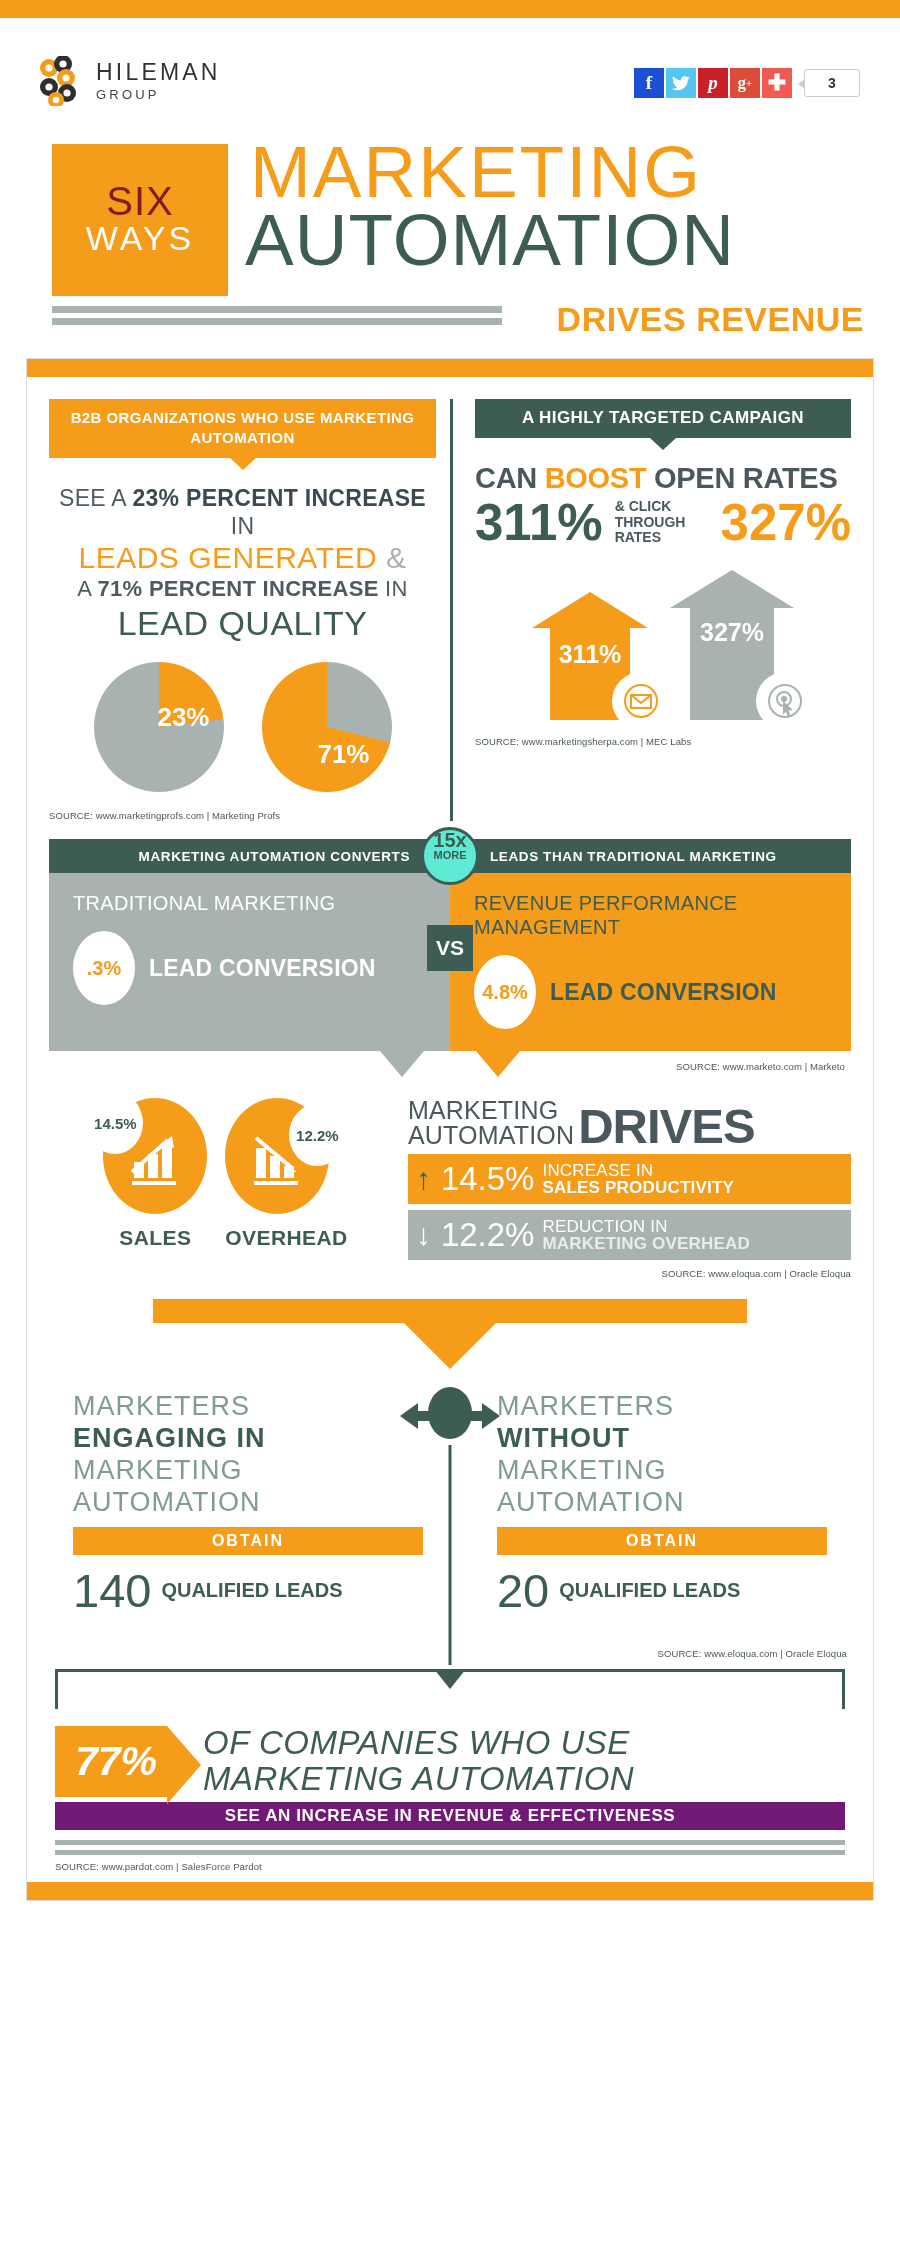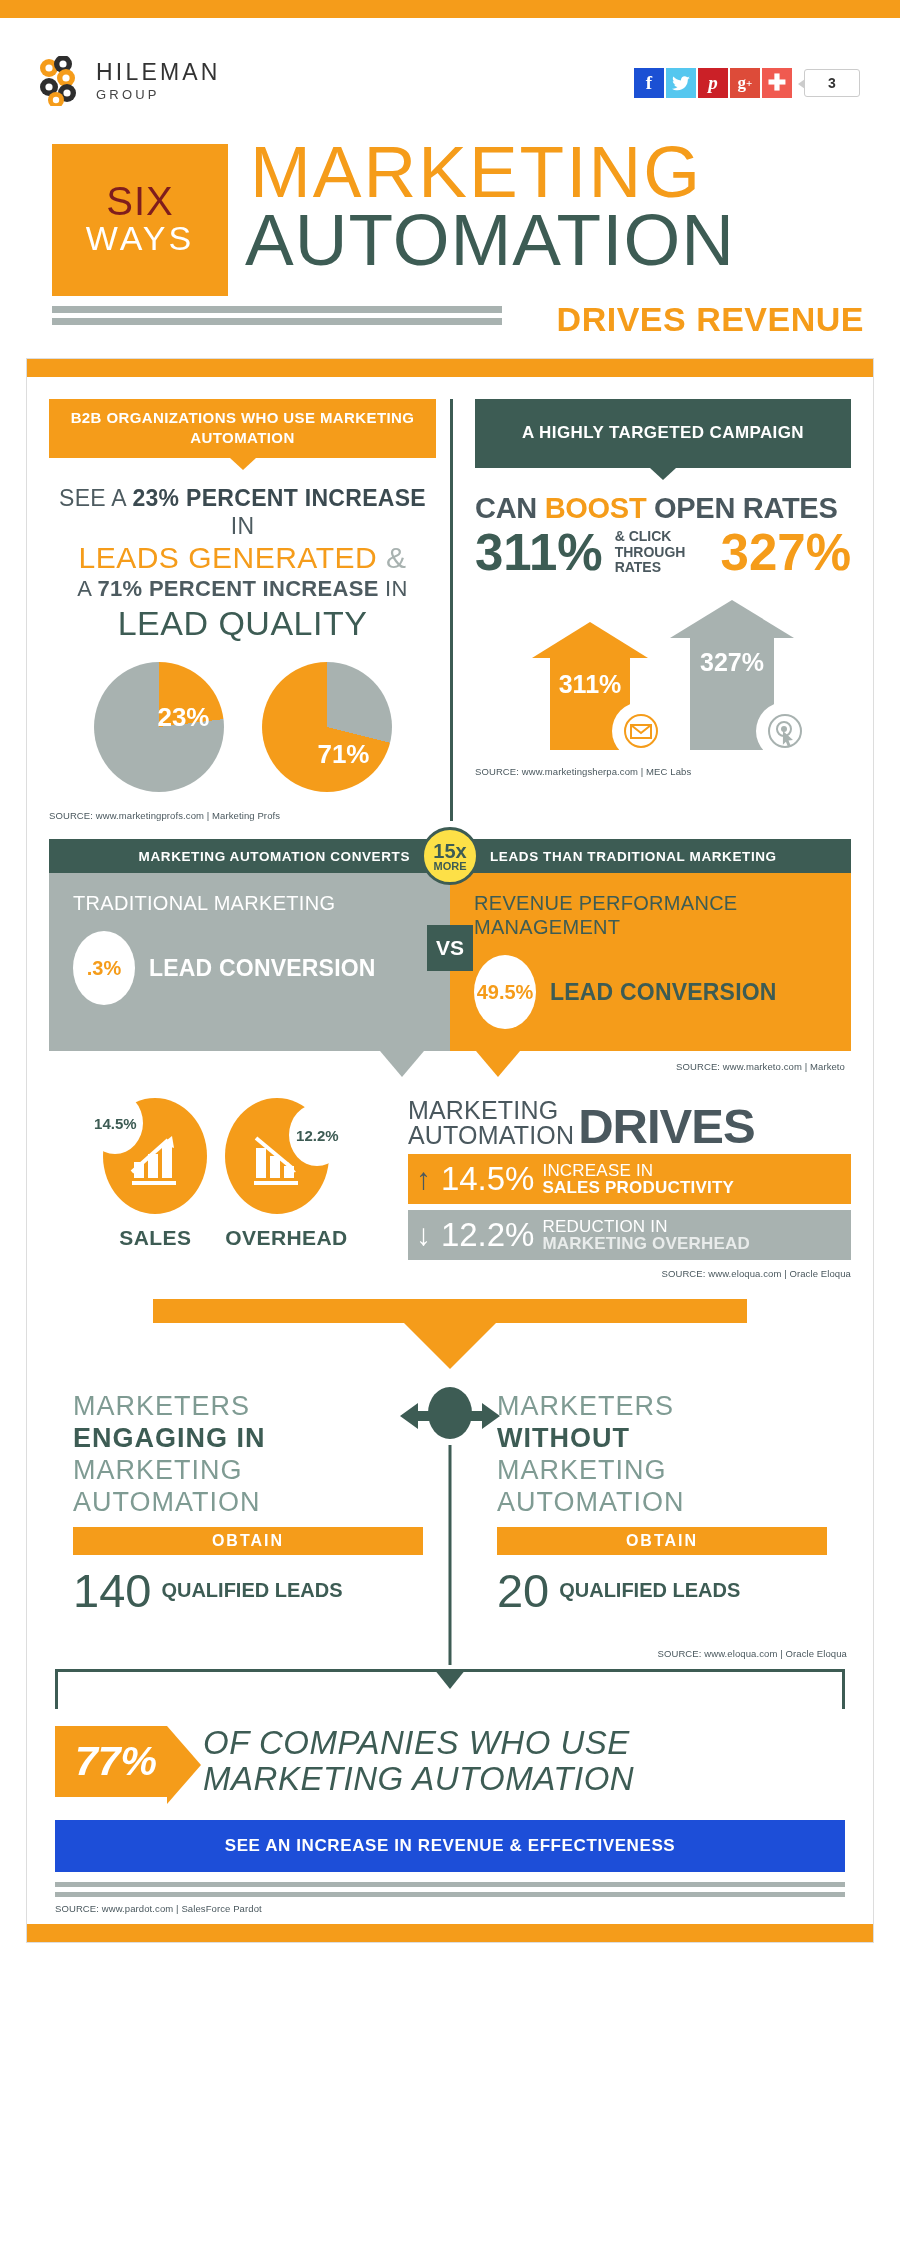--- a/index.html
+++ b/index.html
@@ -48,21 +48,21 @@
   .card-bottom { height:18px; background:#f59c1a; }
   .card-body { padding:16px 22px 10px 22px; position:relative; }
 
   
   .sec1 { display:flex; position:relative; padding-top:6px; }
   .s1-left { width:50%; padding-right:14px; }
   .s1-right { width:50%; padding-left:22px; border-left:3px solid #3d5c54; }
   .banner { color:#fff; text-align:center; font-weight:bold; font-size:15px; letter-spacing:.4px;
             padding:9px 10px; position:relative; line-height:1.35; }
   .banner.orange { background:#f59c1a; }
-  .banner.green  { background:#3d5c54; font-size:17px; padding:23px 6px;}
+  .banner.green  { background:#3d5c54; font-size:17px; padding:8px 6px;}
   .banner:after { content:""; position:absolute; left:50%; transform:translateX(-50%); bottom:-12px;
                   width:0;height:0;border-left:13px solid transparent;border-right:13px solid transparent; }
   .banner.orange:after { border-top:12px solid #f59c1a; }
   .banner.green:after  { border-top:12px solid #3d5c54; }
 
   .s1-copy { text-align:center; margin-top:26px; line-height:1.22; }
   .s1-copy .l-a { font-size:23px; color:#4d5b60; letter-spacing:.3px; }
   .s1-copy .l-a b { color:#3b4a50; }
   .s1-copy .l-b { font-size:30px; color:#f59c1a; font-weight:300; letter-spacing:.5px; }
   .s1-copy .l-b .amp { color:#a8b2b0; }
@@ -92,22 +92,22 @@
 
   .src { font-size:9.5px; color:#4a585e; letter-spacing:.1px; margin-top:10px; }
 
   
   .sec2 { margin-top:18px; position:relative; }
   .s2-bar { display:flex; align-items:center; background:#3d5c54; color:#fff;
             font-size:13.5px; font-weight:bold; letter-spacing:.6px; height:34px; }
   .s2-bar .lft { flex:1; text-align:right; padding-right:40px; }
   .s2-bar .rgt { flex:1; text-align:left; padding-left:40px; }
   .badge15 { position:absolute; left:50%; transform:translateX(-50%); top:-12px; width:58px;height:58px;
-             border-radius:50%; background:#fde047; border:3px solid #3d5c54; z-index:5;
-             display:flex;flex-direction:column;align-items:center;justify-content:center; line-height:1; }
+             border-radius:50%; background:#5eead4; border:3px solid #3d5c54; z-index:5;
+             display:flex;flex-direction:column;align-items:center;justify-content:flex-start; line-height:1; }
   .badge15 .n { font-size:20px; font-weight:bold; color:#3d5c54; }
   .badge15 .m { font-size:11px; font-weight:bold; color:#3d5c54; }
   .s2-cols { display:flex; }
   .s2-col { width:50%; padding:18px 20px 22px 24px; position:relative; }
   .s2-col.gray { background:#a8b2b0; }
   .s2-col.orange { background:#f59c1a; }
   .s2-col .hdr { font-size:20px; font-weight:300; line-height:1.2; letter-spacing:.3px; }
   .s2-col.gray .hdr { color:#fff; }
   .s2-col.orange .hdr { color:#3d5c54; }
   .s2-conv { display:flex; align-items:center; margin-top:16px; }
@@ -179,22 +179,22 @@
              border-top:3px solid #3d5c54; position:relative; }
   .bracket:before { content:""; position:absolute; left:50%; transform:translateX(-50%); top:-3px;
      width:0;height:0;border-left:16px solid transparent;border-right:16px solid transparent;
      border-top:20px solid #3d5c54; }
   .s5-row { display:flex; align-items:center; margin-top:16px;font-style:italic; }
   .tag77 { background:#f59c1a; color:#fff; font-size:41px; font-weight:bold; padding:12px 10px 12px 20px;
            position:relative; margin-right:36px; }
   .tag77:after { content:""; position:absolute; right:-34px; top:0; width:0;height:0;
      border-top:39px solid transparent;border-bottom:39px solid transparent;border-left:34px solid #f59c1a;}
   .s5-text { font-size:33px; font-weight:300; color:#3d5c54; line-height:1.1; letter-spacing:.5px; }
-  .s5-green { background:#1d4ed8; color:#fff; text-align:center; font-size:17px; font-weight:bold;
-              letter-spacing:.6px; padding:16px 0; margin-top:22px; }
+  .s5-green { background:#701a75; color:#fff; text-align:center; font-size:17px; font-weight:bold;
+              letter-spacing:.6px; padding:4px 0; margin-top:4px; }
   .s5-rules { margin-top:10px; }
   .s5-rules div { height:5px; background:#a8b2b0; margin-bottom:5px; }
   .s5-src { margin-top:6px; }
   svg { display:block; }
 </style>
 </head>
 <body>
 
 <div class="topbar"></div>
 
@@ -340,21 +340,21 @@
       <div class="s2-col gray">
         <div class="hdr">TRADITIONAL MARKETING</div>
         <div class="s2-conv">
           <div class="oval">.3%</div>
           <div class="conv-lbl">LEAD CONVERSION</div>
         </div>
       </div>
       <div class="s2-col orange">
         <div class="hdr">REVENUE PERFORMANCE MANAGEMENT</div>
         <div class="s2-conv">
-          <div class="oval">49.5%</div>
+          <div class="oval">4.8%</div>
           <div class="conv-lbl">LEAD CONVERSION</div>
         </div>
       </div>
     </div>
     <div class="s2-tails">
       <div class="tail gray"></div>
           <div class="tail orange"></div>
     </div>
     <div class="src" style="text-align:right;margin-top:-16px;padding-right:6px;">SOURCE: www.marketo.com  |  Marketo</div>
   </div>

